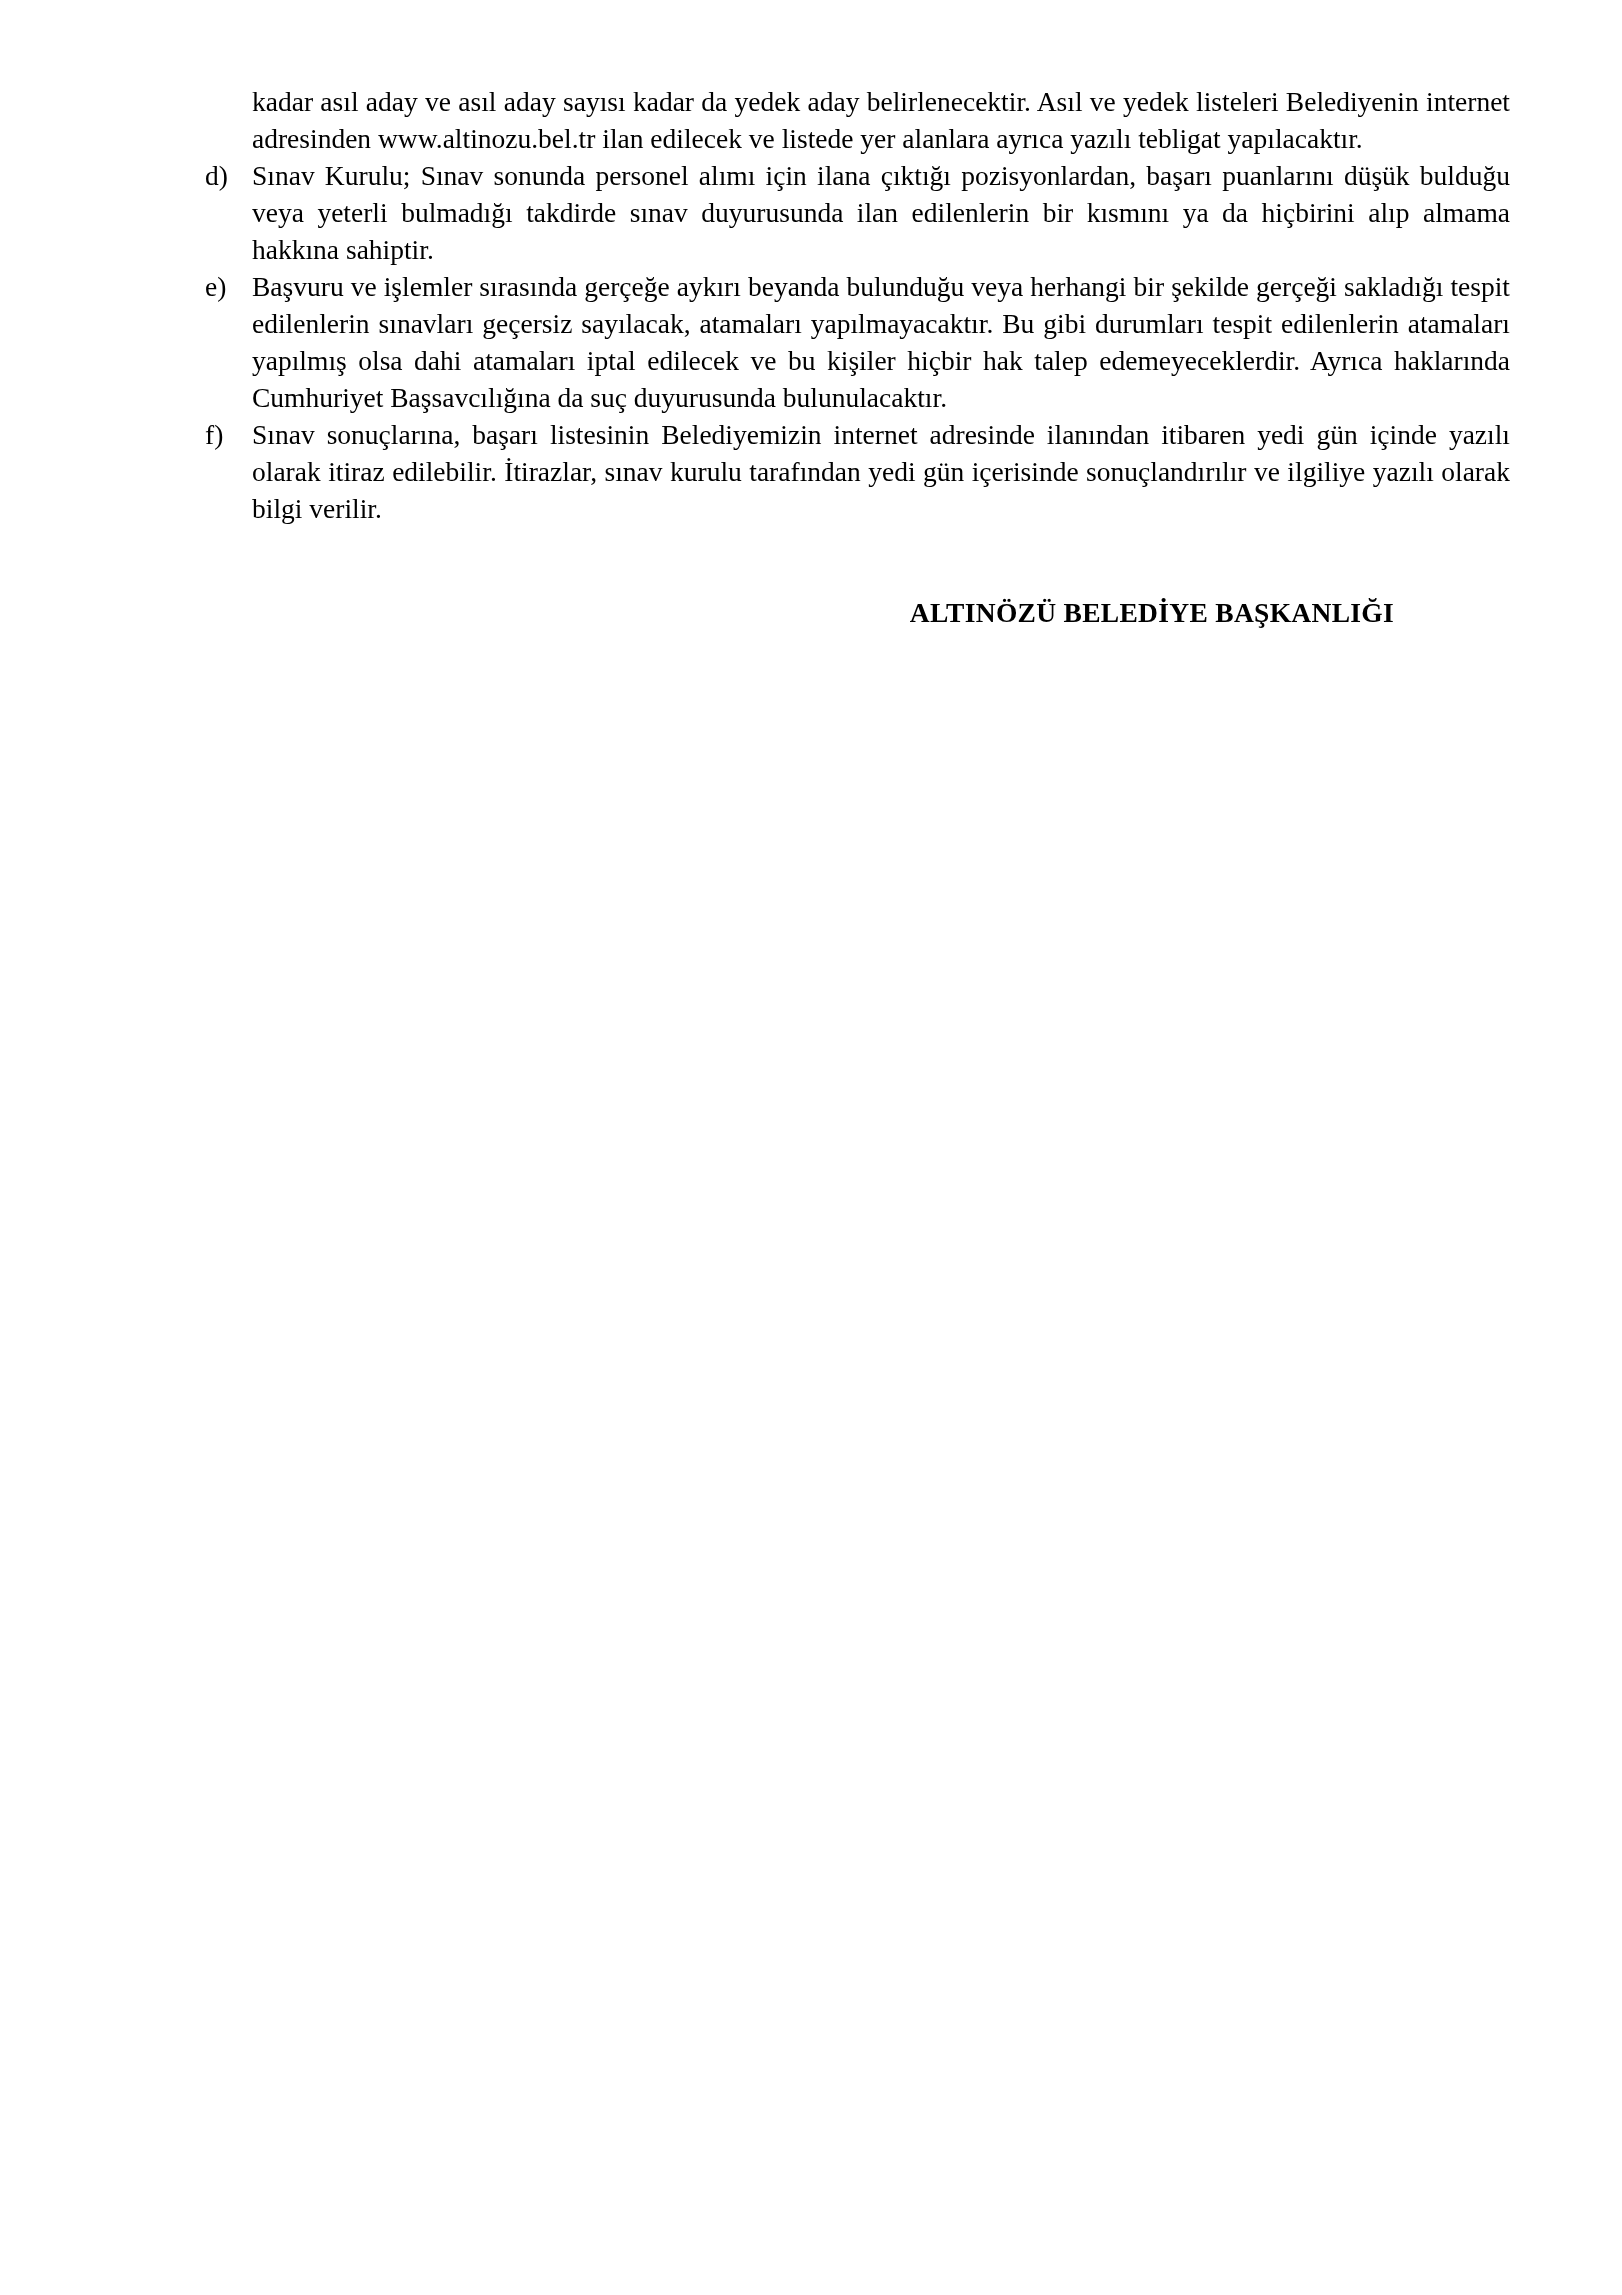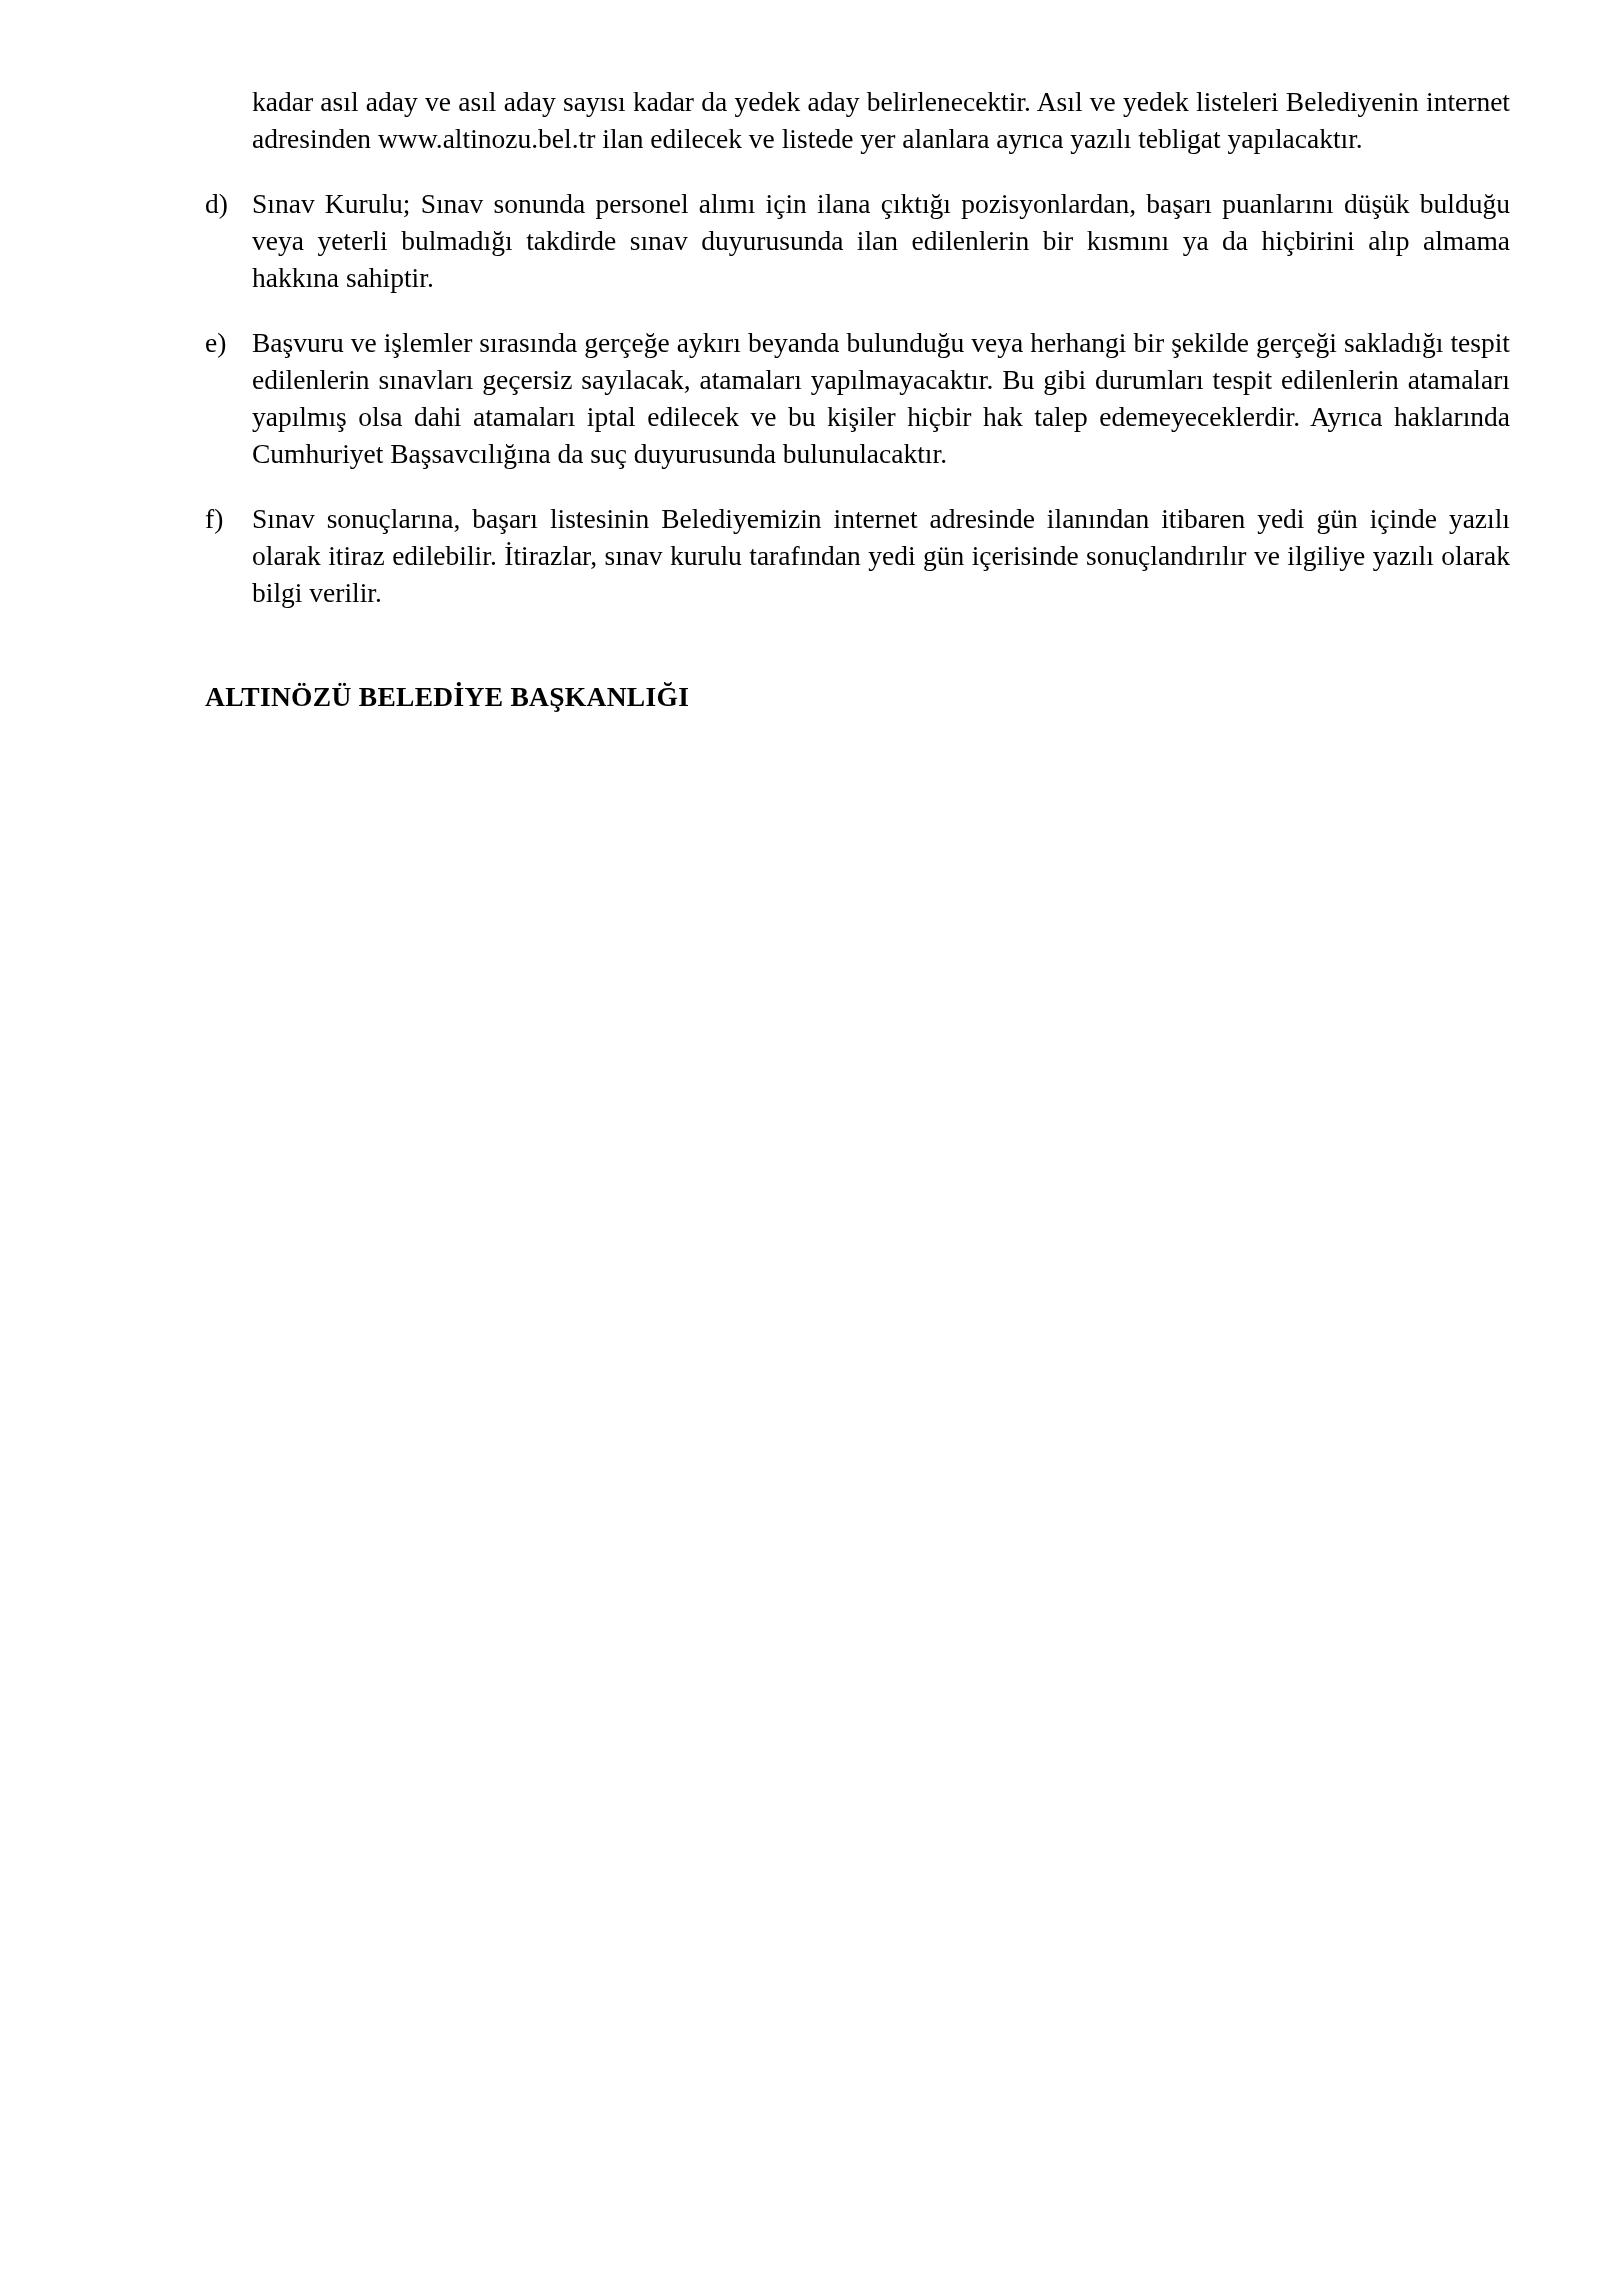--- a/index.html
+++ b/index.html
@@ -57,33 +57,33 @@
     position: absolute;
     left: 0;
     top: 0;
     width: 39px;
     text-align: left;
     font-size: 27.5px;
     line-height: 37px;
   }
   .para-text {
     display: block;
-    margin-top: 28px;
   }
   .closing {
     margin: 0;
     padding: 0 0 0 47px;
     font-size: 27.5px;
     line-height: 37px;
     margin-top: 37px;
   }
   .signature-block {
     margin: 0;
     padding: 0;
     margin-top: 67px;
+    text-align: right;
     padding-right: 116px;
   }
   .signature {
     font-size: 27.5px;
     line-height: 37px;
     font-weight: bold;
     letter-spacing: 0.3px;
     white-space: nowrap;
   }
 </style>

